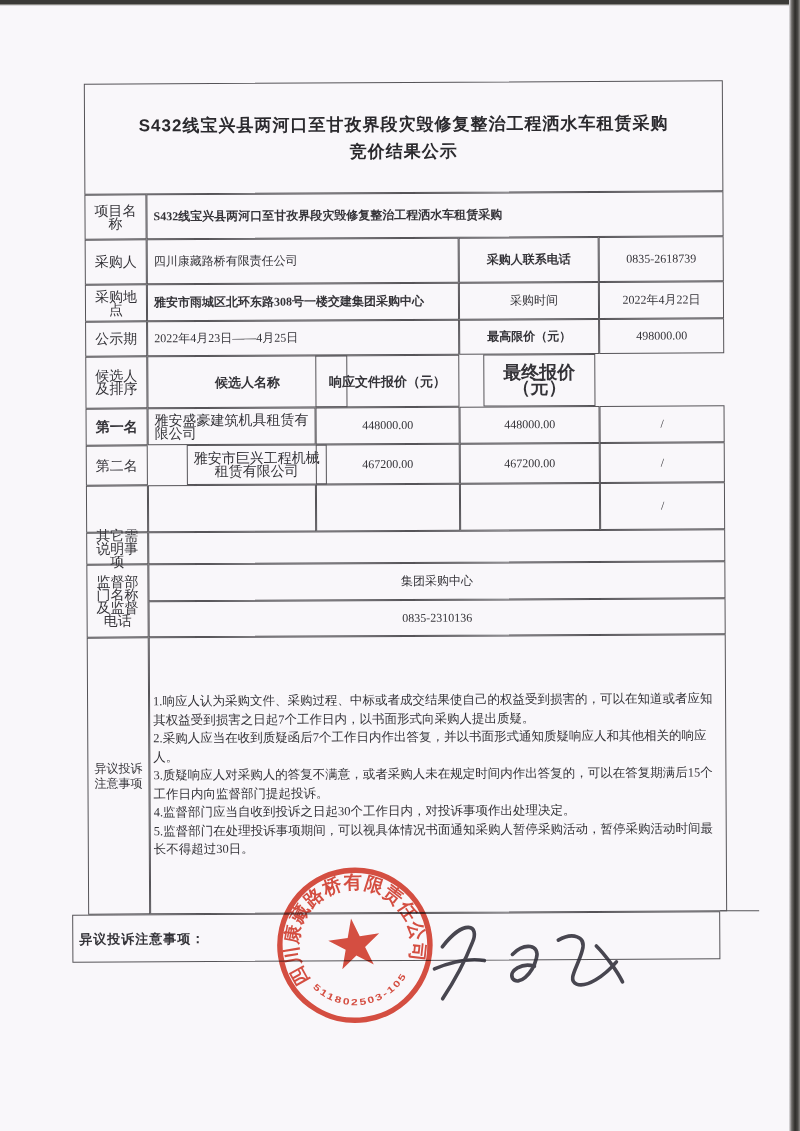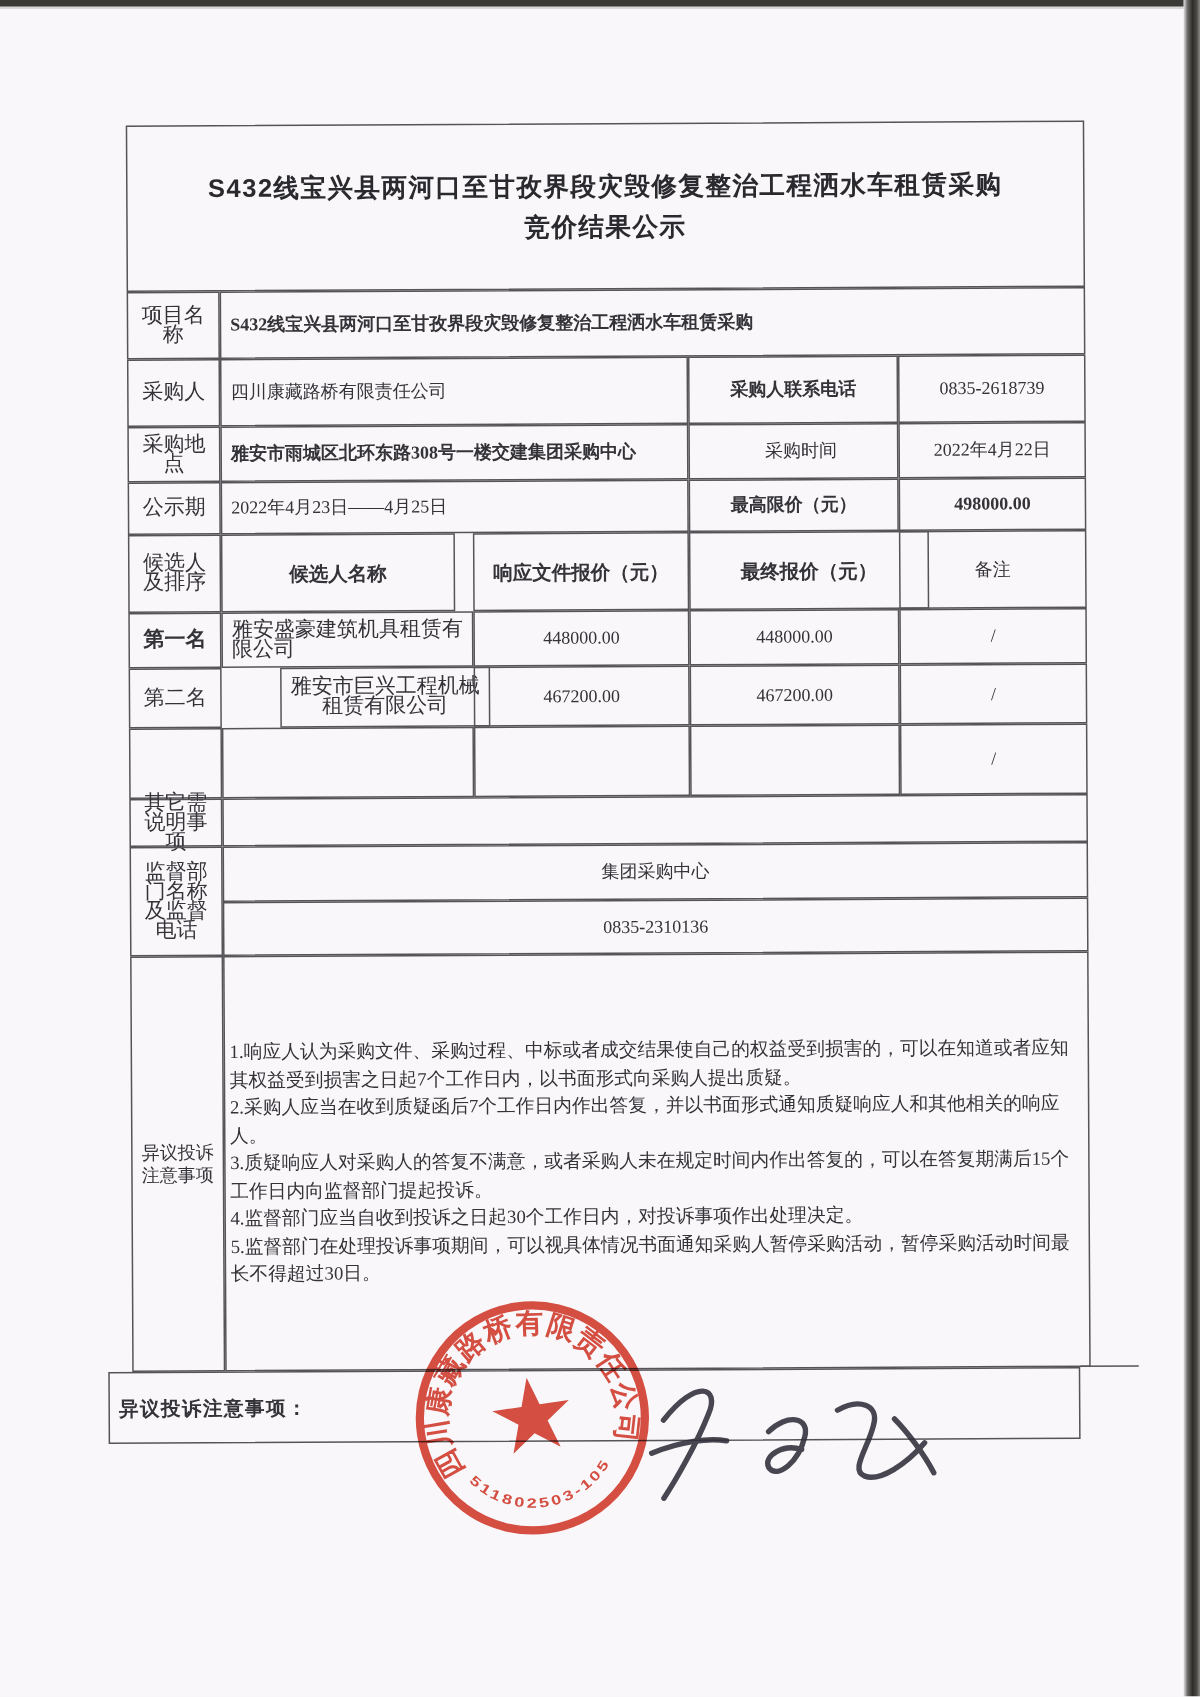--- a/index.html
+++ b/index.html
@@ -56,27 +56,26 @@
   <div class="cell" style="left:600px;top:238px;width:125px;height:45px;">0835-2618739</div>
 
   <div class="cell small" style="left:86px;top:283px;width:62px;height:37px;">采购地点</div>
   <div class="cell al b" style="left:148px;top:283px;width:312px;height:37px;">雅安市雨城区北环东路308号一楼交建集团采购中心</div>
   <div class="cell" style="left:460px;top:283px;width:140px;height:37px;padding-left:13px;">采购时间</div>
   <div class="cell" style="left:600px;top:283px;width:125px;height:37px;">2022年4月22日</div>
 
   <div class="cell small" style="left:86px;top:320px;width:62px;height:35px;">公示期</div>
   <div class="cell al" style="left:148px;top:320px;width:312px;height:35px;">2022年4月23日——4月25日</div>
   <div class="cell b" style="left:460px;top:320px;width:140px;height:35px;">最高限价（元）</div>
-  <div class="cell" style="left:600px;top:320px;width:125px;height:35px;font-weight:bold;">498000.00</div>
+  <div class="cell" style="left:600px;top:320px;width:125px;height:35px;">498000.00</div>
 
   <div class="cell small" style="left:86px;top:355px;width:62px;height:52px;">候选人及排序</div>
-  <div class="cell b" style="left:148px;top:355px;width:156px;height:52px;font-size:13px;">候选人名称</div>
+  <div class="cell b" style="left:148px;top:355px;width:200px;height:52px;font-size:13px;">候选人名称</div>
   <div class="cell b" style="left:316px;top:355px;width:144px;height:52px;font-size:13px;">响应文件报价（元）</div>
-  <div class="cell b" style="left:460px;top:355px;width:160px;height:52px;font-size:13px;">最终报价（元）</div>
-  <div class="cell" style="left:600px;top:355px;width:125px;height:52px;">备注</div>
+  <div class="cell b" style="left:484px;top:355px;width:112px;height:52px;font-size:18px;">最终报价（元）</div>
 
   <div class="cell b small" style="left:86px;top:407px;width:62px;height:37px;">第一名</div>
   <div class="cell al small" style="left:148px;top:407px;width:168px;height:37px;">雅安盛豪建筑机具租赁有限公司</div>
   <div class="cell" style="left:316px;top:407px;width:144px;height:37px;">448000.00</div>
   <div class="cell" style="left:460px;top:407px;width:140px;height:37px;">448000.00</div>
   <div class="cell" style="left:600px;top:407px;width:125px;height:37px;">/</div>
 
   <div class="cell small" style="left:86px;top:444px;width:62px;height:40px;">第二名</div>
   <div class="cell small" style="left:148px;top:444px;width:140px;height:40px;margin-left:39px;">雅安市巨兴工程机械租赁有限公司</div>
   <div class="cell" style="left:316px;top:444px;width:144px;height:40px;">467200.00</div>

